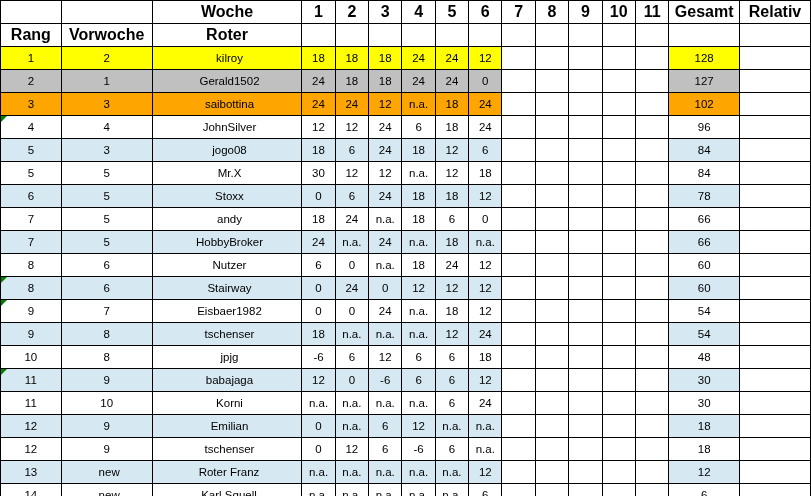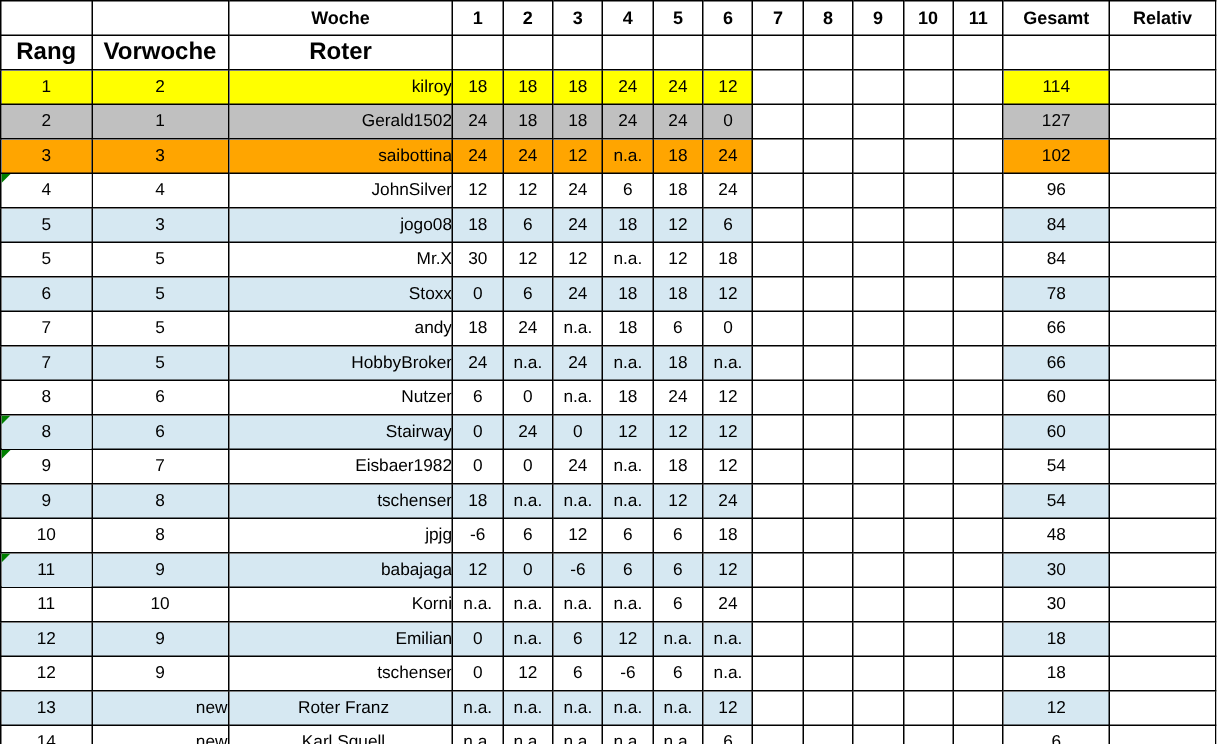--- a/index.html
+++ b/index.html
@@ -35,23 +35,23 @@
     white-space: nowrap;
   }
   
   col.c-rang      { width: 60px; }
   col.c-vorwoche  { width: 90px; }
   col.c-name      { width: 148px; }
   col.c-week      { width: 33px; }
   col.c-gesamt    { width: 70px; }
   col.c-relativ   { width: 70px; }
 
-  .hdr-top td, .hdr-top th { font-weight: bold; font-size: 12px; }
+  .hdr-top td, .hdr-top th { font-weight: bold; font-size: 16px; }
   .hdr-row2 td { font-weight: bold; font-size: 16px; }
-  .name-cell { text-align: right; padding-left: 5px; }
+  .name-cell { text-align: center; padding-left: 5px; }
   .name-cell.center { text-align: center; padding-left: 4px; margin-left: 46px; }
 
   .row-yellow td { background: #ffff00; }
   .row-gray td   { background: #c0c0c0; }
   .row-orange td { background: #ffa500; }
   .row-blue td   { background: #d6e8f2; }
   .row-white td  { background: #ffffff; }
 
   
   .cell-white { background: #ffffff !important; }
@@ -138,21 +138,21 @@
           <td>18</td>
           <td>18</td>
           <td>24</td>
           <td>24</td>
           <td>12</td>
           <td class="cell-white"></td>
           <td class="cell-white"></td>
           <td class="cell-white"></td>
           <td class="cell-white"></td>
           <td class="cell-white"></td>
-          <td>114</td>
+          <td>128</td>
           <td class="cell-white"></td>
         </tr>
         <tr class="row-gray">
           <td>2</td>
           <td>1</td>
           <td class="name-cell">Gerald1502</td>
           <td>24</td>
           <td>18</td>
           <td>18</td>
           <td>24</td>

